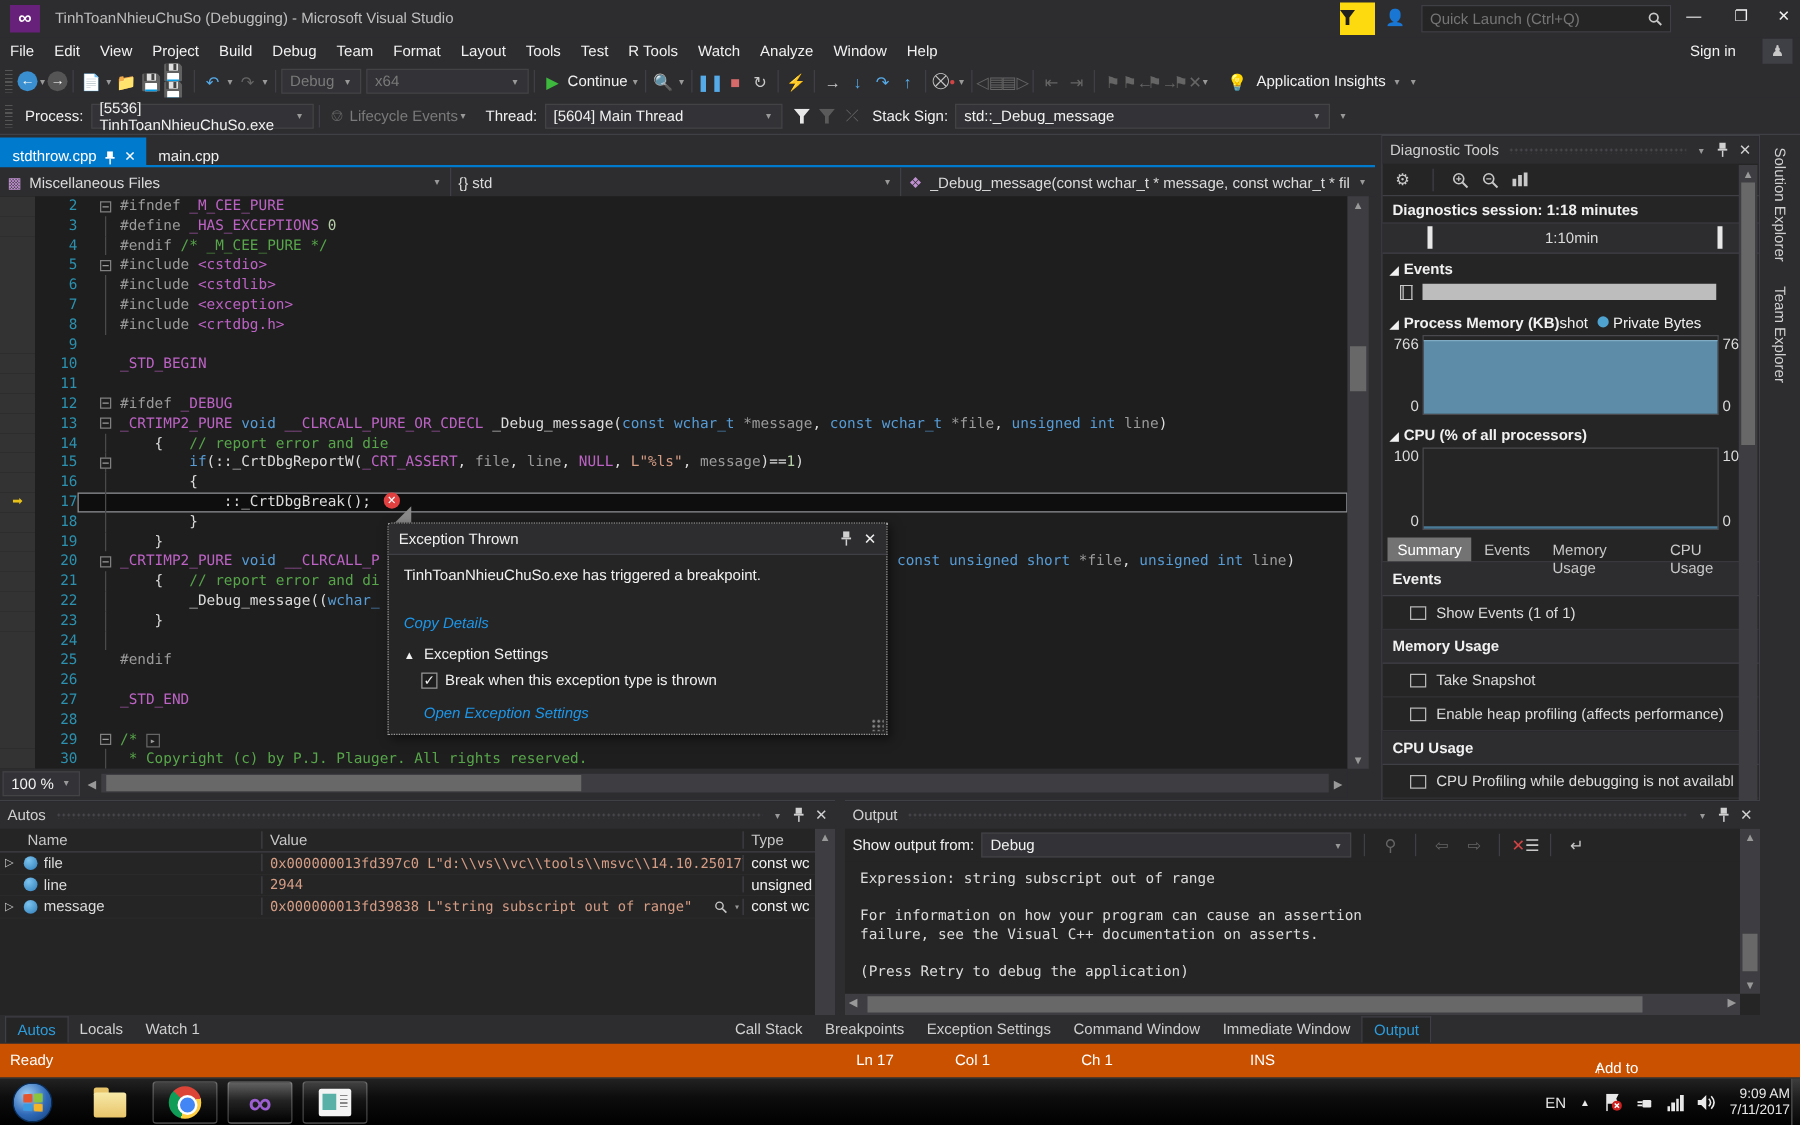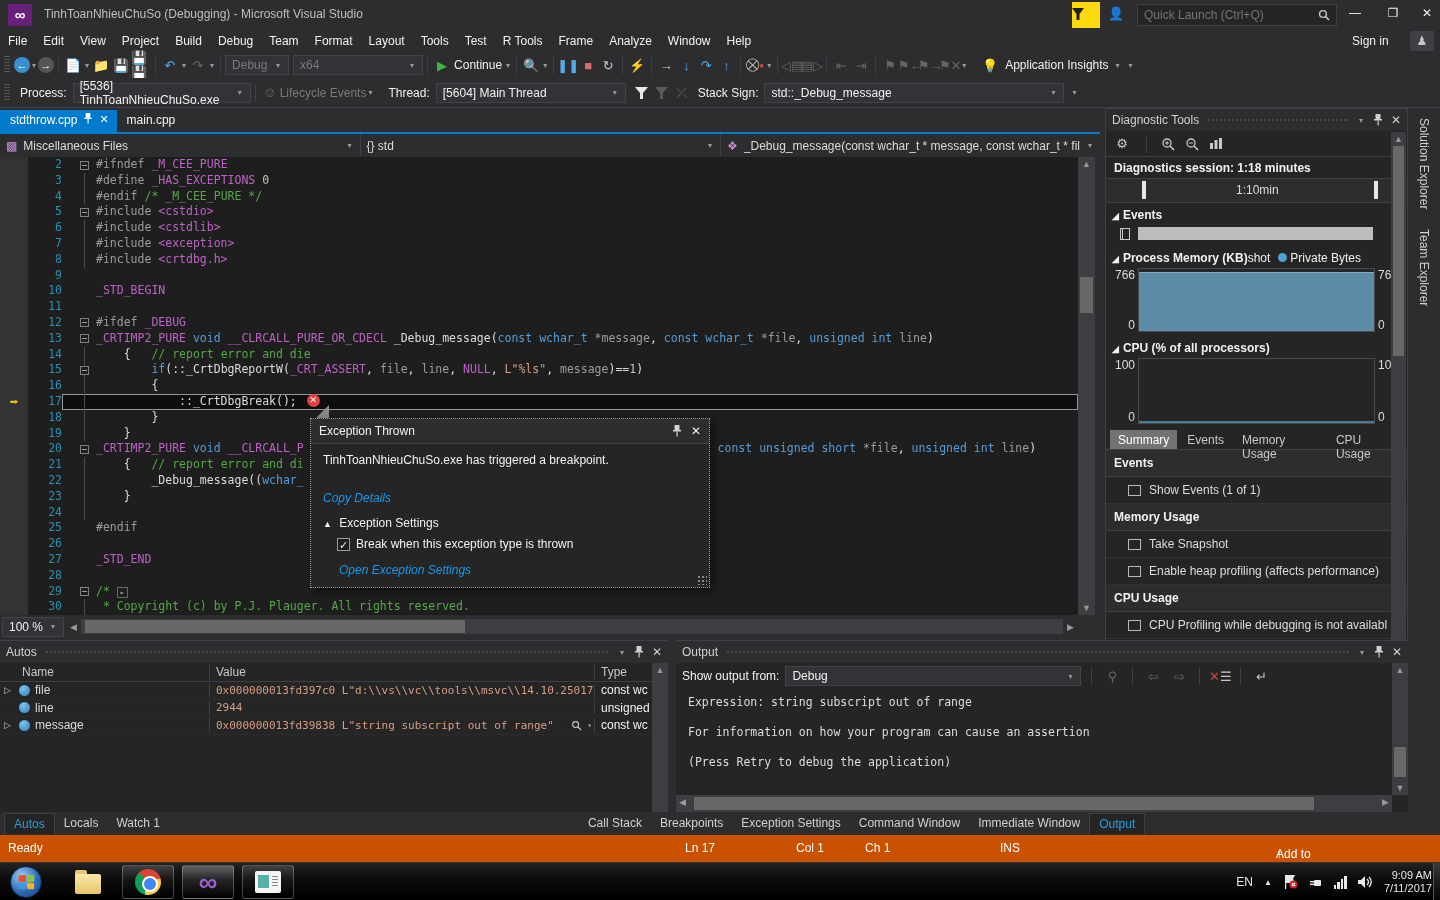--- a/index.html
+++ b/index.html
@@ -47,21 +47,21 @@
   .combo .dd { margin-left:auto; }
   .combo.disabled { color:#7A7A7A; }
   .lbl { margin:0 6px; color:#F1F1F1; }
   .dim-label { color:#7A7A7A; }
   .circle-ico { width:16px; height:16px; border-radius:50%; display:inline-flex;
                 align-items:center; justify-content:center; font-size:11px; color:#fff; }
 
   
   #editor { left:0; top:108px; width:1100px; height:532px; background:#2D2D30; }
   #tabbar { position:absolute; left:0; top:2px; height:22px; display:flex; }
-  .etab { padding:3px 8px 0 10px; font-size:12px; color:#F1F1F1; display:flex; gap:7px; align-items:flex-start; }
+  .etab { padding:3px 8px 0 10px; font-size:12px; color:#F1F1F1; display:flex; gap:7px; align-items:flex-end; }
   .etab.active { background:#007ACC; color:#fff; }
   #tab-underline { position:absolute; left:0; top:24px; width:1100px; height:2px; background:#007ACC; }
   #breadcrumb { position:absolute; left:0; top:26px; width:1100px; height:23px; background:#2D2D30;
                 display:flex; font-size:12px; }
   .bc-sec { display:flex; align-items:center; border-right:1px solid #3F3F46; padding:0 6px; color:#DCDCDC; }
   .bc-sec .dd { margin-left:auto; padding-left:8px; }
   #code { position:absolute; left:0; top:49px; width:1078px; height:458px; background:#1E1E1E; overflow:hidden; }
   .cl { display:flex; height:15.8px; line-height:15.8px; font-size:11.5px; position:relative; }
   .cl .margin { width:28px; background:#333333; flex:none; color:#E8C118; font-size:10px;
                 text-align:center; line-height:15.8px; }
@@ -252,21 +252,21 @@
       <span class="menu-item">View</span>
       <span class="menu-item">Project</span>
       <span class="menu-item">Build</span>
       <span class="menu-item">Debug</span>
       <span class="menu-item">Team</span>
       <span class="menu-item">Format</span>
       <span class="menu-item">Layout</span>
       <span class="menu-item">Tools</span>
       <span class="menu-item">Test</span>
       <span class="menu-item">R Tools</span>
-      <span class="menu-item">Frame</span>
+      <span class="menu-item">Watch</span>
       <span class="menu-item">Analyze</span>
       <span class="menu-item">Window</span>
       <span class="menu-item">Help</span>
     </div>
 </div>
 <div id="signin">Sign in</div>
 <div id="user-badge" class="abs">♟</div>
 
 <div id="toolbar" class="abs">
   <span class="grip"></span>
@@ -891,20 +891,21 @@
     <span class="tico dis">⇨</span>
     <span class="tsep"></span>
     <span class="tico"><span style="color:#D04444;">✕</span>☰</span>
     <span class="tsep"></span>
     <span class="tico">↵</span>
   </div>
   <div id="out-console">
       <div class="out-line">Expression: string subscript out of range</div>
       <div class="out-line"> </div>
       <div class="out-line">For information on how your program can cause an assertion</div>
+      <div class="out-line">failure, see the Visual C++ documentation on asserts.</div>
       <div class="out-line"> </div>
       <div class="out-line">(Press Retry to debug the application)</div>
     </div>
   <div id="out-vscroll">
     <span class="scroll-arrow" style="top:2px;">▲</span>
     <div class="thumb"></div>
     <span class="scroll-arrow" style="bottom:2px;">▼</span>
   </div>
   <div id="out-hscroll">
     <span class="scroll-arrow" style="left:3px; top:2px; width:auto;">◀</span>
@@ -925,21 +926,21 @@
       <span class="btab">Exception Settings</span>
       <span class="btab">Command Window</span>
       <span class="btab">Immediate Window</span>
       <span class="btab active">Output</span>
     </div>
 </div>
 
 <div id="statusbar" class="abs">
   <span style="left:8px;">Ready</span>
   <span style="left:685px;">Ln 17</span>
-  <span style="left:796px;">Col 1</span>
+  <span style="left:764px;">Col 1</span>
   <span style="left:865px;">Ch 1</span>
   <span style="left:1000px;">INS</span>
   <span style="left:1276px;">
     <span>↑</span>
     <span>Add to Source Control</span>
   </span>
 </div>
 
 <div id="taskbar" class="abs">
   <div id="start-orb">

